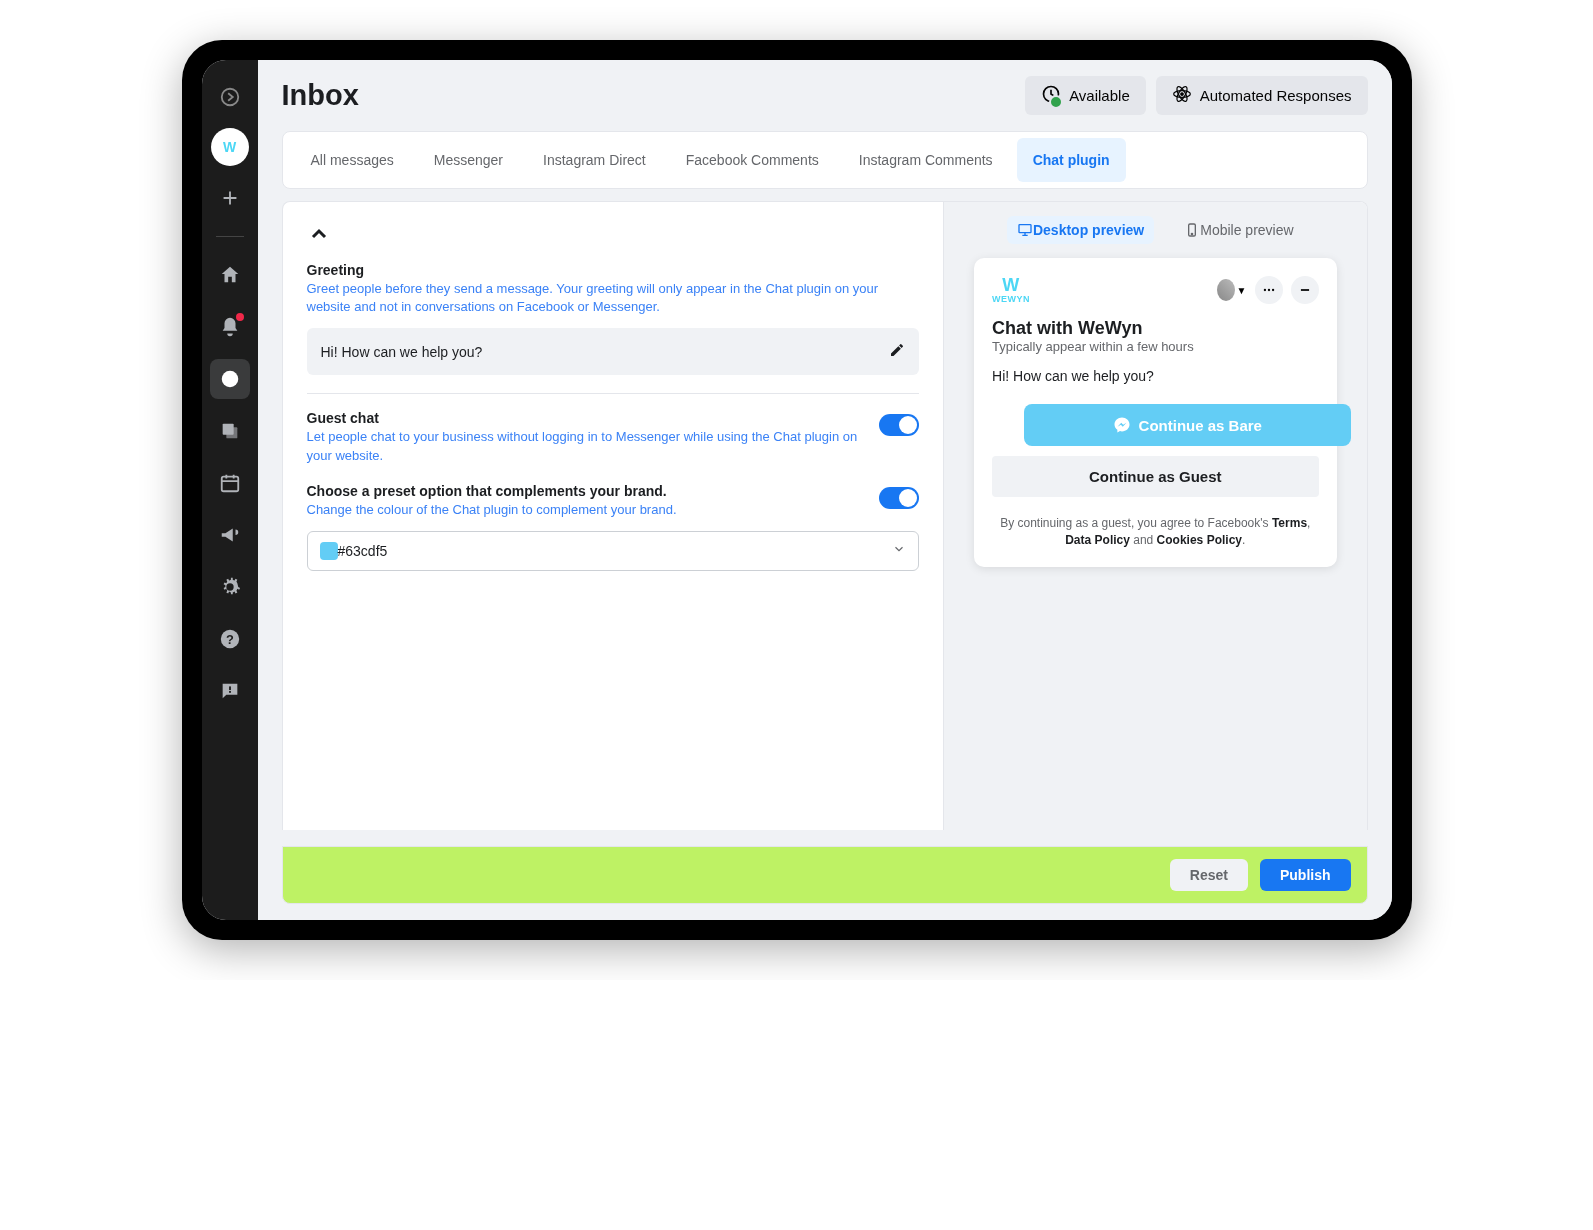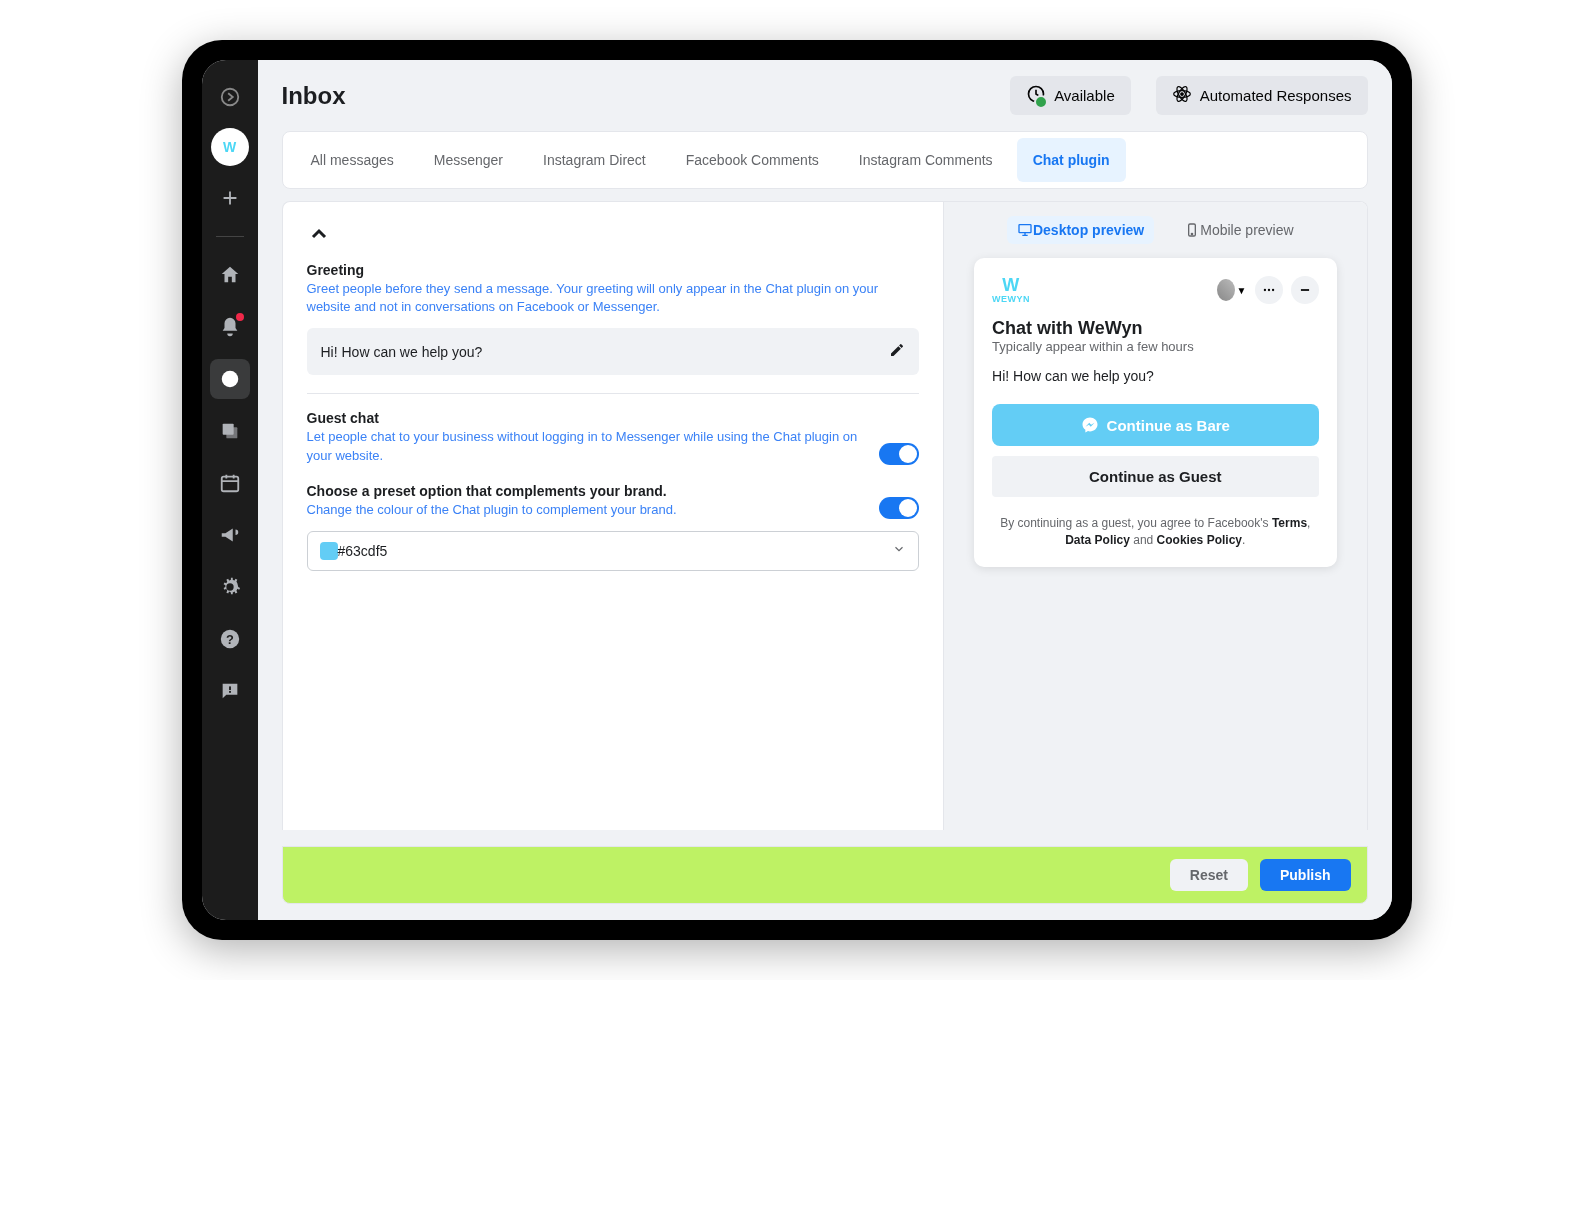--- a/index.html
+++ b/index.html
@@ -10,22 +10,22 @@
 .sidebar .icon-slot { width: 40px; height: 40px; display: flex; align-items: center; justify-content: center; color: #b0b3b8; border-radius: 8px; cursor: pointer; position: relative; }
 .sidebar .icon-slot.active { background: #3a3b3c; color: #fff; }
 .sidebar .spacer { height: 1px; width: 28px; background: #444; margin: 6px 0; }
 .sidebar svg { width: 22px; height: 22px; }
 .logo-circle { width: 38px; height: 38px; border-radius: 50%; background: #fff; display: flex; align-items: center; justify-content: center; font-size: 14px; font-weight: bold; color: #4cd7f5; }
 .logo-top { width: 38px; height: 38px; display:flex; align-items:center; justify-content:center; color:#888;}
 .red-dot { position: absolute; top: 6px; right: 6px; width: 8px; height: 8px; background: #f02849; border-radius: 50%; }
 
 .main { flex: 1; display: flex; flex-direction: column; background: #f0f2f5; }
 .header { display: flex; align-items: center; justify-content: space-between; padding: 16px 24px; }
-.header h1 { font-size: 24px; font-weight: 700; color: #1c1e21; }
-.header-actions { display: flex; gap: 25px; }
+.header h1 { font-size: 29px; font-weight: 700; color: #1c1e21; }
+.header-actions { display: flex; gap: 10px; }
 .pill-btn { display: flex; align-items: center; gap: 8px; padding: 8px 16px; background: #e4e6eb; border-radius: 6px; cursor: pointer; color: #050505; font-size: 15px; font-weight: 500; }
 .pill-btn svg { width: 20px; height: 20px; }
 .status-dot { position: relative; }
 .status-dot::after { content:""; position:absolute; bottom:-2px; right:-2px; width:10px; height:10px; background:#31a24c; border-radius:50%; border:2px solid #e4e6eb;}
 
 .tabbar { background: #fff; border: 1px solid #e4e6eb; border-radius: 8px; margin: 0 24px 12px; display: flex; padding: 0 8px; }
 .tab { padding: 14px 16px; font-size: 14px; color: #65676b; cursor: pointer; border-radius: 6px; margin: 6px 4px; }
 .tab.active { color: #1877f2; background: #e7f3ff; font-weight: 600; }
 
 .content { flex: 1; display: flex; background: #fff; margin: 0 24px; border: 1px solid #e4e6eb; border-radius: 8px 8px 0 0; border-bottom: none; overflow: hidden; }
@@ -33,21 +33,21 @@
 .right-pane { flex: 1; background: #f0f2f5; display:flex; flex-direction:column; }
 
 .section-head { display: flex; justify-content: space-between; align-items: flex-start; margin-bottom: 16px; }
 .section-title { font-size: 16px; font-weight: 700; color: #1c1e21; margin-bottom: 2px; }
 .section-sub { font-size: 13px; color: #65676b; }
 .chev-up { width: 24px; height: 24px; cursor: pointer; }
 
 .block { margin-bottom: 18px; }
 .block-title { font-size: 14px; font-weight: 700; color: #1c1e21; margin-bottom: 2px; }
 .block-desc { font-size: 13px; color: #3b82f6; line-height: 1.4; }
-.block-row { display:flex; justify-content:space-between; align-items:flex-end; gap: 0;}
+.block-row { display:flex; justify-content:space-between; align-items:flex-start; gap: 0;}
 
 .greeting-field { background: #f0f2f5; border-radius: 6px; padding: 14px 14px; display: flex; justify-content: space-between; align-items: center; margin-top: 12px; }
 .greeting-field span { font-size: 14px; color: #1c1e21; }
 .edit-ic { color: #65676b; cursor: pointer; }
 
 .toggle { width: 40px; height: 22px; background: #1877f2; border-radius: 11px; position: relative; cursor: pointer; flex-shrink: 0; margin-top: 4px;}
 .toggle::after { content: ""; position: absolute; right: 2px; top: 2px; width: 18px; height: 18px; background: #fff; border-radius: 50%; }
 
 .color-select { margin-top: 12px; border: 1px solid #ccd0d5; border-radius: 6px; padding: 10px 12px; display: flex; align-items: center; justify-content: space-between; cursor: pointer; }
 .color-select .left { display: flex; align-items: center; }
@@ -65,21 +65,21 @@
 .brand-logo .w { font-size:18px; line-height:1; }
 .chat-head-right { display: flex; gap: 8px; align-items: center; }
 .circle-btn { width: 28px; height: 28px; border-radius: 50%; background: #f0f2f5; display: flex; align-items: center; justify-content: center; cursor: pointer; color: #050505; font-size: 14px;}
 .avatar-combo { width: 30px; height: 24px; display:flex; align-items:center; cursor:pointer;}
 .avatar { width: 22px; height: 22px; border-radius: 50%; background: linear-gradient(45deg,#888,#bbb); }
 .caret-d { font-size: 10px; margin-left: 2px; }
 
 .chat-title { font-size: 18px; font-weight: 700; color: #1c1e21; }
 .chat-sub { font-size: 13px; color: #65676b; margin-bottom: 14px; }
 .chat-greet { font-size: 14px; color: #1c1e21; margin-bottom: 20px; }
-.btn-primary { width: 100%; padding: 12px; border: none; border-radius: 8px; background: #63cdf5; color: #fff; font-size: 15px; font-weight: 700; cursor: pointer; display:flex; align-items:center; justify-content:center; gap:8px; margin-bottom: 10px;}
+.btn-primary { width: 100%; padding: 12px; border: none; border-radius: 8px; background: #63cdf5; color: #fff; font-size: 15px; font-weight: 700; cursor: pointer; display:flex; align-items:center; justify-content:center; gap:8px; margin-bottom: 10px; margin-left: 32px;}
 .btn-primary svg { width: 18px; height: 18px; fill:#fff;}
 .btn-secondary { width: 100%; padding: 12px; border: none; border-radius: 4px; background: #f0f2f5; color: #1c1e21; font-size: 15px; font-weight: 700; cursor: pointer; }
 .legal { font-size: 12px; color: #65676b; text-align: center; margin-top: 18px; line-height: 1.4;}
 .legal strong { color: #1c1e21; font-weight: 600; }
 
 .footer { background: #bef264; margin: 16px 24px; border: 1px solid #e4e6eb; border-top-color:#e4e6eb; border-radius: 0 0 8px 8px; padding: 12px 16px; display: flex; justify-content: flex-end; gap: 12px; }
 .footer button { padding: 8px 20px; border-radius: 6px; border: none; font-size: 14px; font-weight: 600; cursor: pointer; }
 .btn-reset { background: #f0f2f5; color: #65676b; }
 .btn-publish { background: #1877f2; color: #fff; }
 

